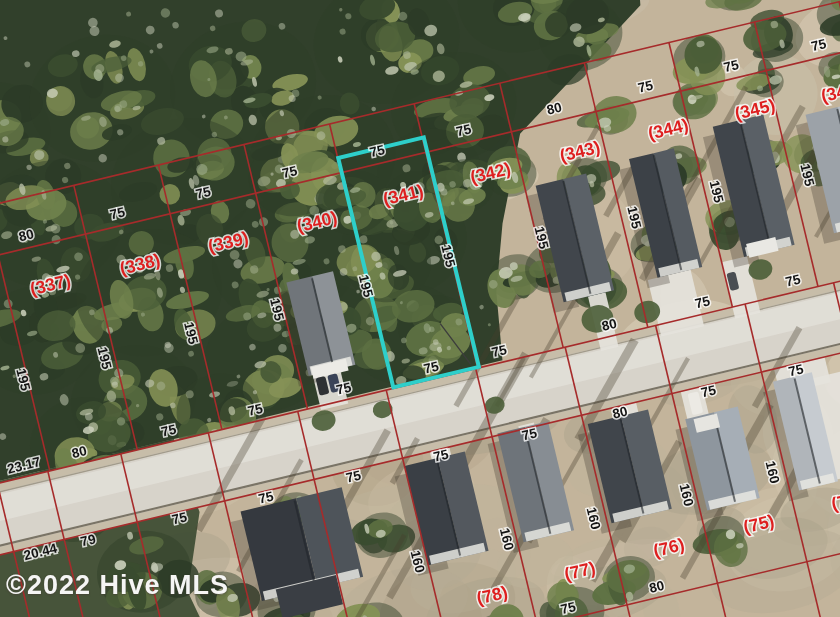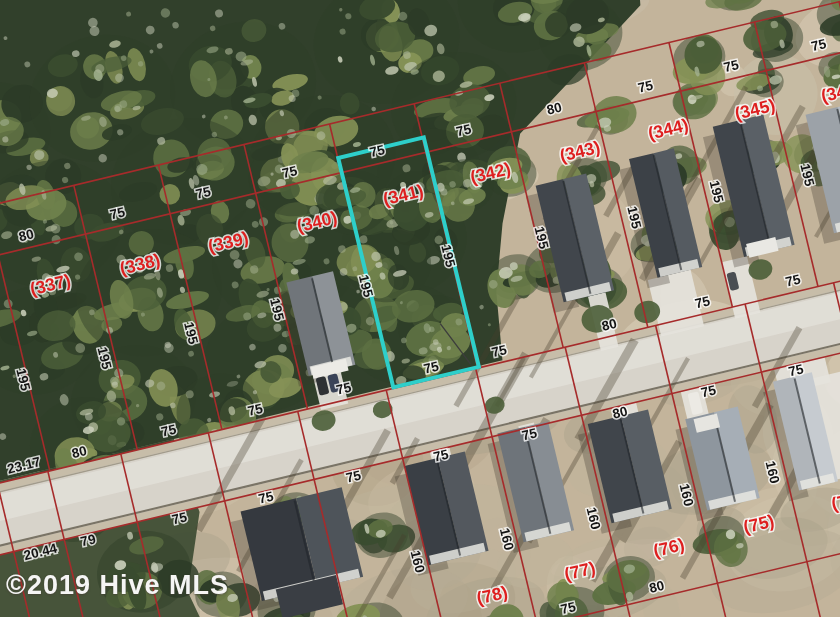--- a/index.html
+++ b/index.html
@@ -1284,14 +1284,14 @@
           <text x="792" y="199" font-size="17.5" font-weight="bold" fill="#de1f1f" text-anchor="middle" font-family="&quot;Liberation Sans&quot;,sans-serif" paint-order="stroke" stroke="#ffffff" stroke-width="3" stroke-opacity="0.78">(345)</text>
           <text x="880" y="202" font-size="17.5" font-weight="bold" fill="#de1f1f" text-anchor="middle" font-family="&quot;Liberation Sans&quot;,sans-serif" paint-order="stroke" stroke="#ffffff" stroke-width="3" stroke-opacity="0.78">(346)</text>
           <text x="423" y="610" font-size="17.5" font-weight="bold" fill="#de1f1f" text-anchor="middle" font-family="&quot;Liberation Sans&quot;,sans-serif" paint-order="stroke" stroke="#ffffff" stroke-width="3" stroke-opacity="0.78">(78)</text>
           <text x="514" y="607" font-size="17.5" font-weight="bold" fill="#de1f1f" text-anchor="middle" font-family="&quot;Liberation Sans&quot;,sans-serif" paint-order="stroke" stroke="#ffffff" stroke-width="3" stroke-opacity="0.78">(77)</text>
           <text x="606" y="605" font-size="17.5" font-weight="bold" fill="#de1f1f" text-anchor="middle" font-family="&quot;Liberation Sans&quot;,sans-serif" paint-order="stroke" stroke="#ffffff" stroke-width="3" stroke-opacity="0.78">(76)</text>
           <text x="699" y="603" font-size="17.5" font-weight="bold" fill="#de1f1f" text-anchor="middle" font-family="&quot;Liberation Sans&quot;,sans-serif" paint-order="stroke" stroke="#ffffff" stroke-width="3" stroke-opacity="0.78">(75)</text>
           <text x="790" y="601" font-size="17.5" font-weight="bold" fill="#de1f1f" text-anchor="middle" font-family="&quot;Liberation Sans&quot;,sans-serif" paint-order="stroke" stroke="#ffffff" stroke-width="3" stroke-opacity="0.78">(74)</text>
         </g>
       </g>
     </svg>
-  <div class="watermark">©2019 Hive MLS</div>
+  <div class="watermark">©2022 Hive MLS</div>
 </div>
 
 </body></html>

